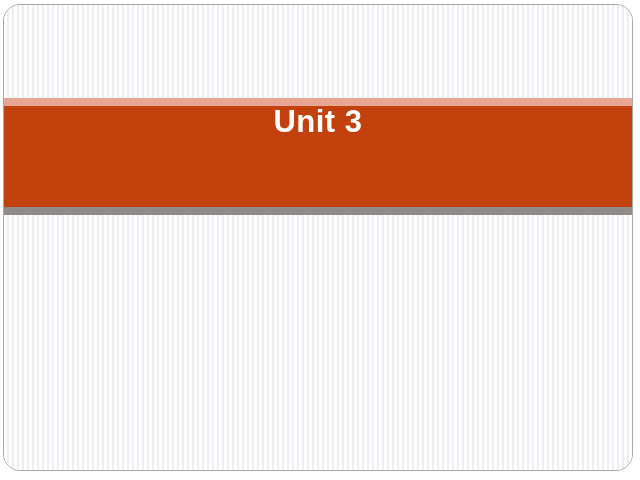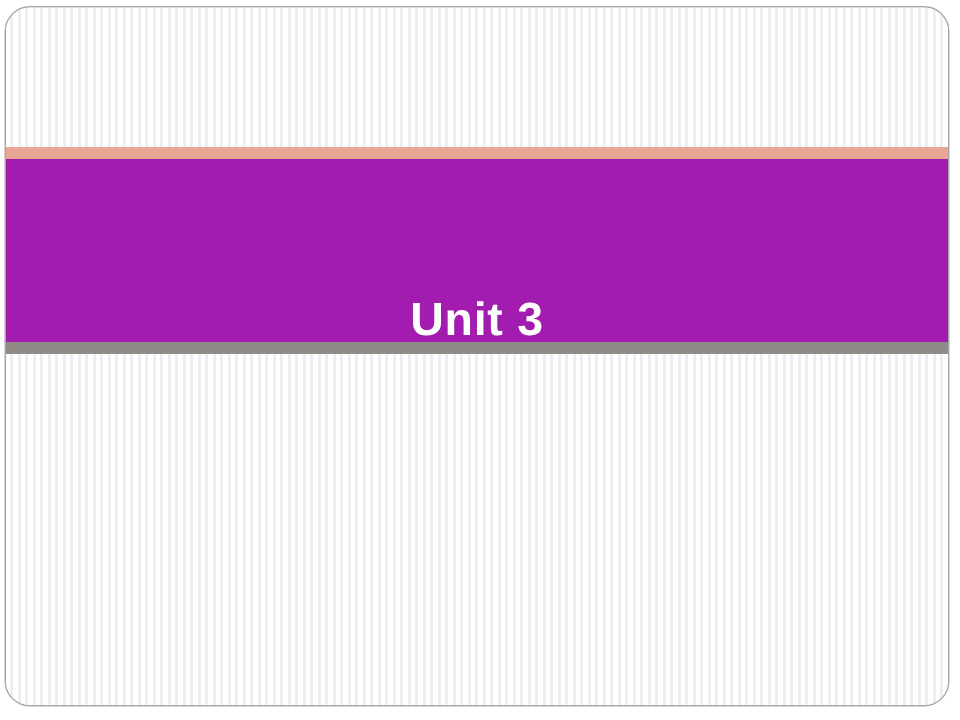--- a/index.html
+++ b/index.html
@@ -61,24 +61,24 @@
     height: 8px;
     background-color: #e5a housekeeping;
   }
 
   .accent-bar-top {
     height: 8px;
     background-color: #e8a694;
   }
 
   .title-banner {
-    height: 122px;
-    background-color: #a21caf;
+    height: 101px;
+    background-color: #c2410c;
     display: flex;
-    align-items: flex-end;
+    align-items: flex-start;
     justify-content: center;
   }
 
   .title-text {
     color: #ffffff;
     font-family: "Liberation Sans", sans-serif;
     font-size: 31px;
     font-weight: bold;
     letter-spacing: 0.5px;
     line-height: 1;

